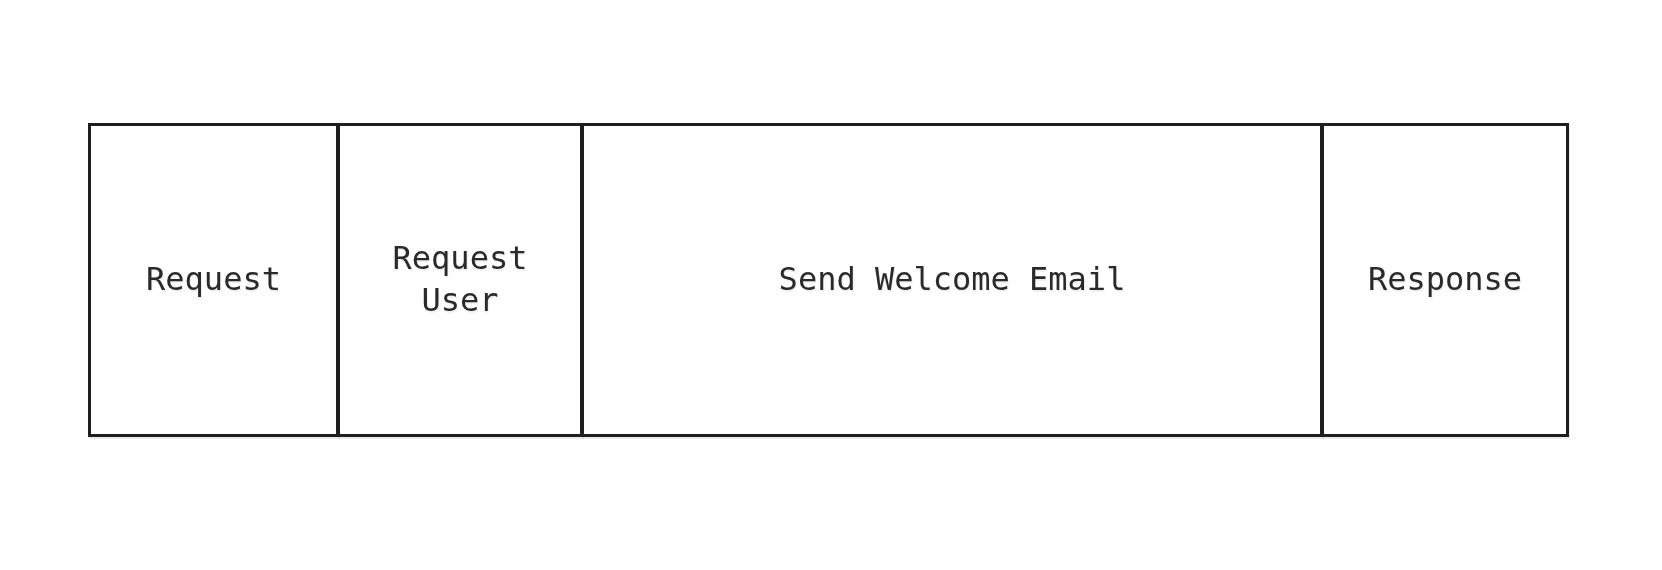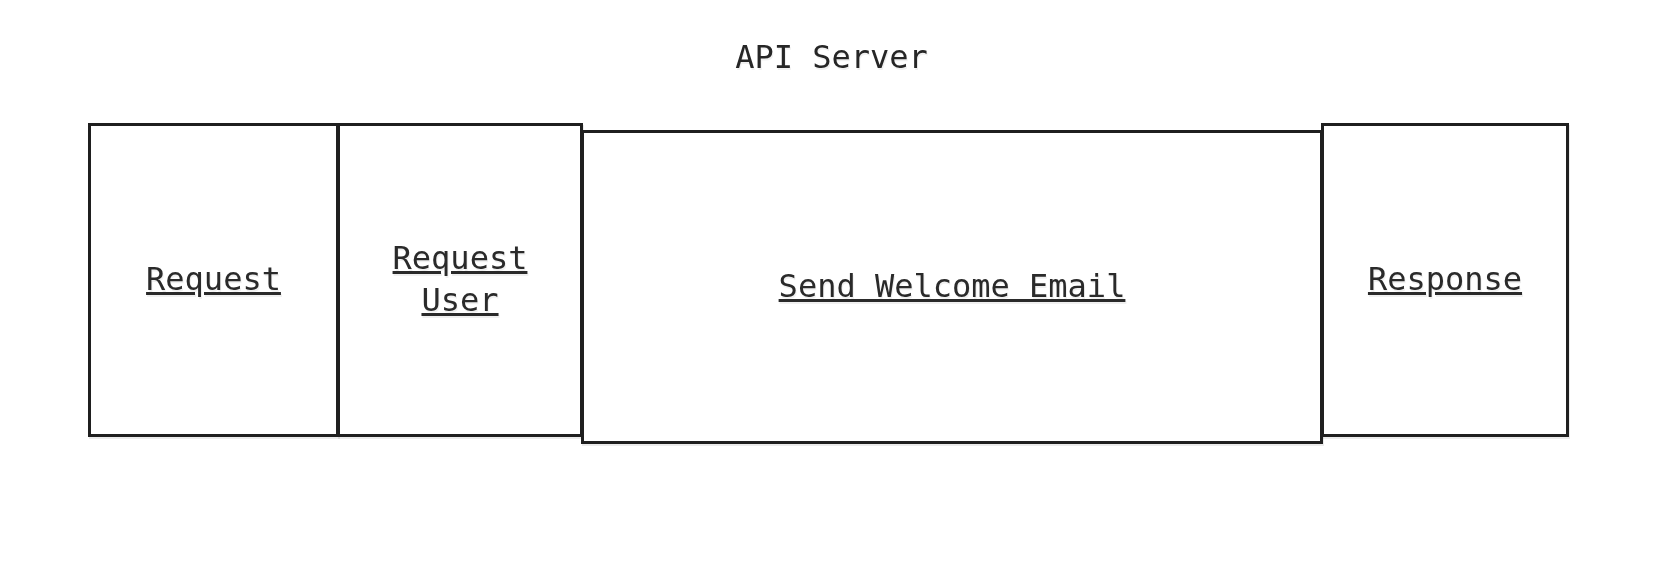--- a/index.html
+++ b/index.html
@@ -28,57 +28,55 @@
     color: #262626;
     text-shadow: 1px 2px 0 rgba(0,0,0,0.06);
   }
   .span-row {
     position: absolute;
     top: 123px;
     left: 88px;
     height: 314px;
     display: flex;
     align-items: stretch;
-    text-decoration: underline;
   }
   .span-box {
     box-sizing: border-box;
     height: 314px;
     border: 3px solid #1f1f1f;
     background: #ffffff;
     display: flex;
     align-items: center;
     justify-content: center;
     box-shadow: 1px 2px 0 rgba(0,0,0,0.08);
   }
   .span-box + .span-box {
     margin-left: -2px;
   }
   .span-box:nth-child(1) { width: 251px; }
   .span-box:nth-child(2) { width: 246px; }
-  .span-box:nth-child(3) { width: 742px; margin-top: 7px; }
+  .span-box:nth-child(3) { width: 742px; }
   .span-box:nth-child(4) { width: 248px; justify-content: center; }
   .span-label {
     display: block;
     padding: 0 26px;
     font-size: 32px;
     font-weight: 500;
     line-height: 1.3;
     text-align: center;
     color: #2a2a2a;
     text-shadow: 1px 2px 0 rgba(0,0,0,0.06);
     word-break: normal;
   }
 </style>
 </head>
 <body>
 
 <div class="canvas">
 
-  <div class="diagram-title">API Server</div>
 
   <div class="span-row">
 
     <div class="span-box">
       <span class="span-label">Request</span>
     </div>
 
     <div class="span-box">
       <span class="span-label">Request User</span>
     </div>

